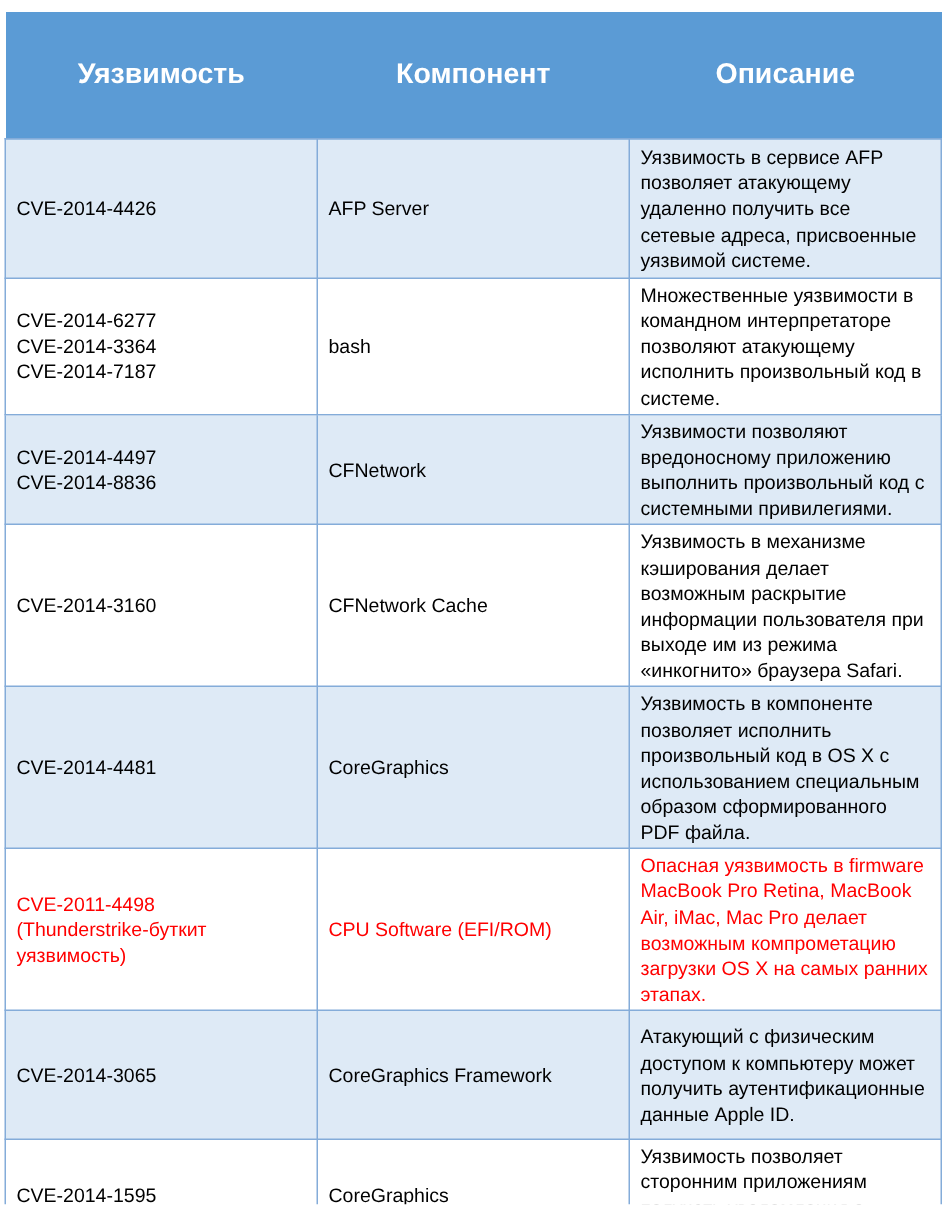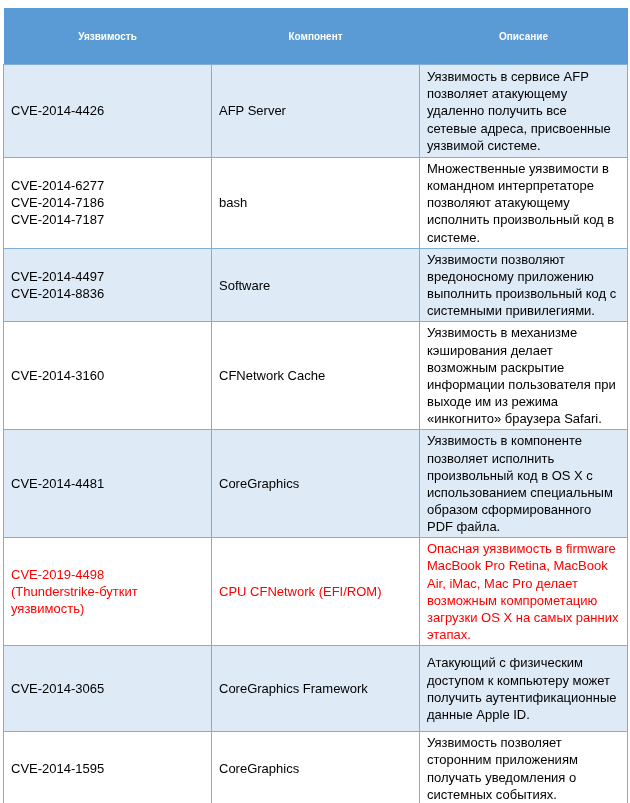--- a/index.html
+++ b/index.html
@@ -19,25 +19,25 @@
   table.vuln-table {
     border-collapse: collapse;
     width: 624px;
     table-layout: fixed;
   }
   table.vuln-table col { width: 208px; }
   table.vuln-table th {
     background: var(--header-bg, #5b9bd5);
     color: var(--header-text, #ffffff);
     font-weight: bold;
-    font-size: 10px;
+    font-size: 19px;
     height: 52px;
     vertical-align: middle;
     border: 0;
-    padding: 2px 6px;
+    padding: 16px 6px;
   }
   table.vuln-table td {
     border: 1px solid var(--border, #84acd9);
     font-size: 13px;
     line-height: 1.32;
     color: var(--text, #000000);
     vertical-align: middle;
     padding: 2px 7px;
     box-sizing: border-box;
     overflow: hidden;
@@ -74,46 +74,46 @@
       </tr>
     </thead>
     <tbody id="table-body">
         <tr>
     <td class="cve">CVE-2014-4426</td>
     <td class="component">AFP Server</td>
     <td class="description">Уязвимость в сервисе AFP позволяет атакующему удаленно получить все сетевые адреса, присвоенные уязвимой системе.</td>
   </tr>
         <tr>
     <td class="cve">CVE-2014-6277
-CVE-2014-7186
+CVE-2014-3364
 CVE-2014-7187</td>
     <td class="component">bash</td>
     <td class="description">Множественные уязвимости в командном интерпретаторе позволяют атакующему исполнить произвольный код в системе.</td>
   </tr>
         <tr>
     <td class="cve">CVE-2014-4497
 CVE-2014-8836</td>
-    <td class="component">Software</td>
+    <td class="component">CFNetwork</td>
     <td class="description">Уязвимости позволяют вредоносному приложению выполнить произвольный код с системными привилегиями.</td>
   </tr>
         <tr>
     <td class="cve">CVE-2014-3160</td>
     <td class="component">CFNetwork Cache</td>
     <td class="description">Уязвимость в механизме кэширования делает возможным раскрытие информации пользователя при выходе им из режима «инкогнито» браузера Safari.</td>
   </tr>
         <tr>
     <td class="cve">CVE-2014-4481</td>
     <td class="component">CoreGraphics</td>
     <td class="description">Уязвимость в компоненте позволяет исполнить произвольный код в OS X с использованием специальным образом сформированного PDF файла.</td>
   </tr>
         <tr class="highlight">
-    <td class="cve">CVE-2019-4498
+    <td class="cve">CVE-2011-4498
 (Thunderstrike-буткит
 уязвимость)</td>
-    <td class="component">CPU CFNetwork (EFI/ROM)</td>
+    <td class="component">CPU Software (EFI/ROM)</td>
     <td class="description">Опасная уязвимость в firmware MacBook Pro Retina, MacBook Air, iMac, Mac Pro делает возможным компрометацию загрузки OS X на самых ранних этапах.</td>
   </tr>
         <tr>
     <td class="cve">CVE-2014-3065</td>
     <td class="component">CoreGraphics Framework</td>
     <td class="description">Атакующий с физическим доступом к компьютеру может получить аутентификационные данные Apple ID.</td>
   </tr>
         <tr>
     <td class="cve">CVE-2014-1595</td>
     <td class="component">CoreGraphics</td>

